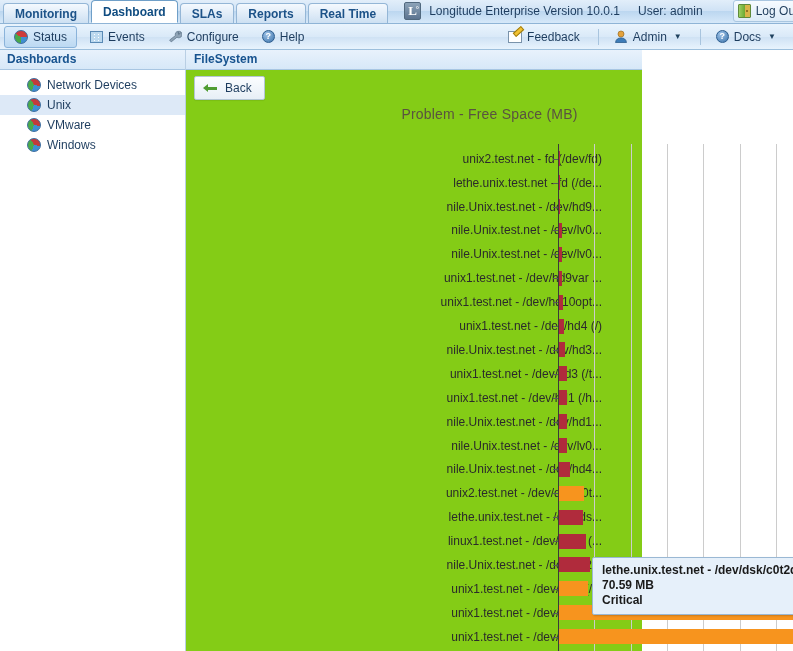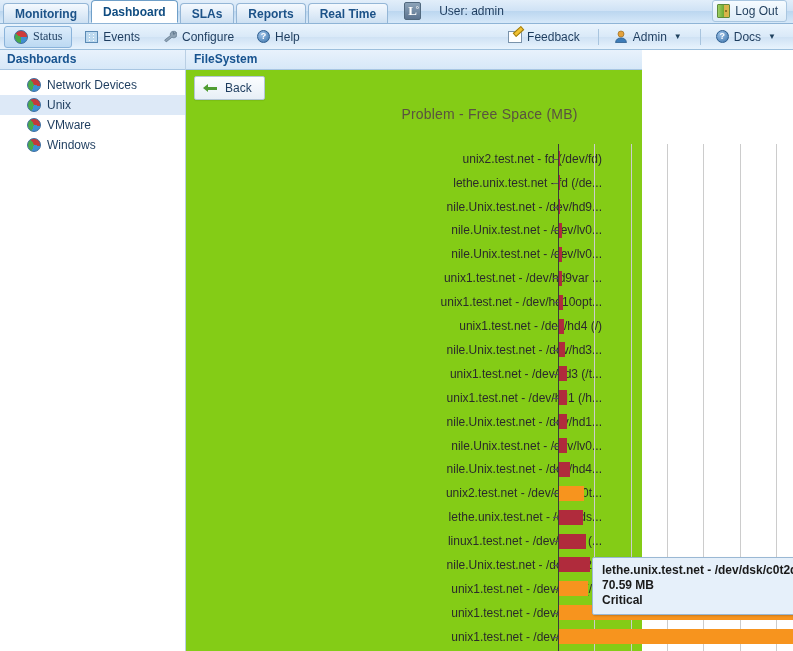--- a/index.html
+++ b/index.html
@@ -67,21 +67,20 @@
     display:flex;align-items:center;padding:0 4px;position:relative;
   }
   .tb-item{
     display:flex;align-items:center;gap:5px;height:20px;padding:0 9px;
     margin-right:3px;border:1px solid transparent;border-radius:3px;
     font-size:12px;color:#1d3c5e;cursor:pointer;white-space:nowrap;
   }
   .tb-item.sel{
     background:linear-gradient(to bottom,#dcecfb,#bcd9f2);
     border:1px solid #8ab3da;
-    font-family:Liberation Serif, serif;
   }
   .tb-right{margin-left:auto;display:flex;align-items:center;}
   .tb-sep{width:1px;height:16px;background:#a8c4de;margin:0 5px;}
   .caret{font-size:8px;color:#20425f;margin-left:2px;}
 
   
   .ico{display:inline-block;position:relative;flex:none;}
   .ico-status{width:14px;height:14px;border-radius:50%;
     background:conic-gradient(#cf3b3b 0deg 90deg,#3f8fd0 90deg 180deg,#4aa94a 180deg 300deg,#cf3b3b 300deg 360deg);
     border:1px solid #3c6c9e;box-sizing:border-box;}
@@ -179,20 +178,21 @@
   <div class="topbar">
     <div class="tabs" id="main-tabs">
         <div class="tab">Monitoring</div>
         <div class="tab active">Dashboard</div>
         <div class="tab">SLAs</div>
         <div class="tab">Reports</div>
         <div class="tab">Real Time</div>
       </div>
     <div class="brandwrap">
       <div class="logo-l">L</div>
+      <span class="verstr">Longitude Enterprise Version 10.0.1</span>
       <span class="userstr">User: admin</span>
       <div style="flex:1"></div>
       <div class="logout">
         <span class="door-icon"></span>
         <span>Log Out</span>
       </div>
     </div>
   </div>
 
   <div class="toolbar">

